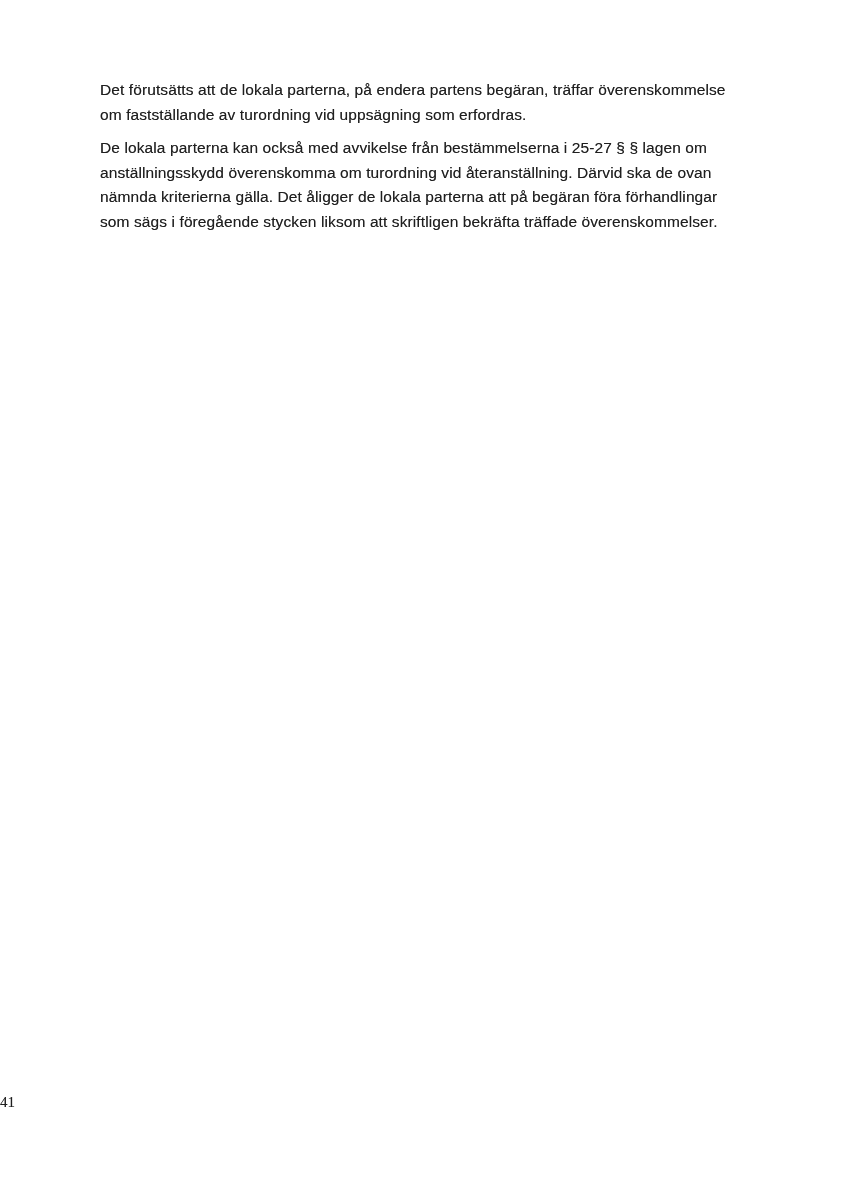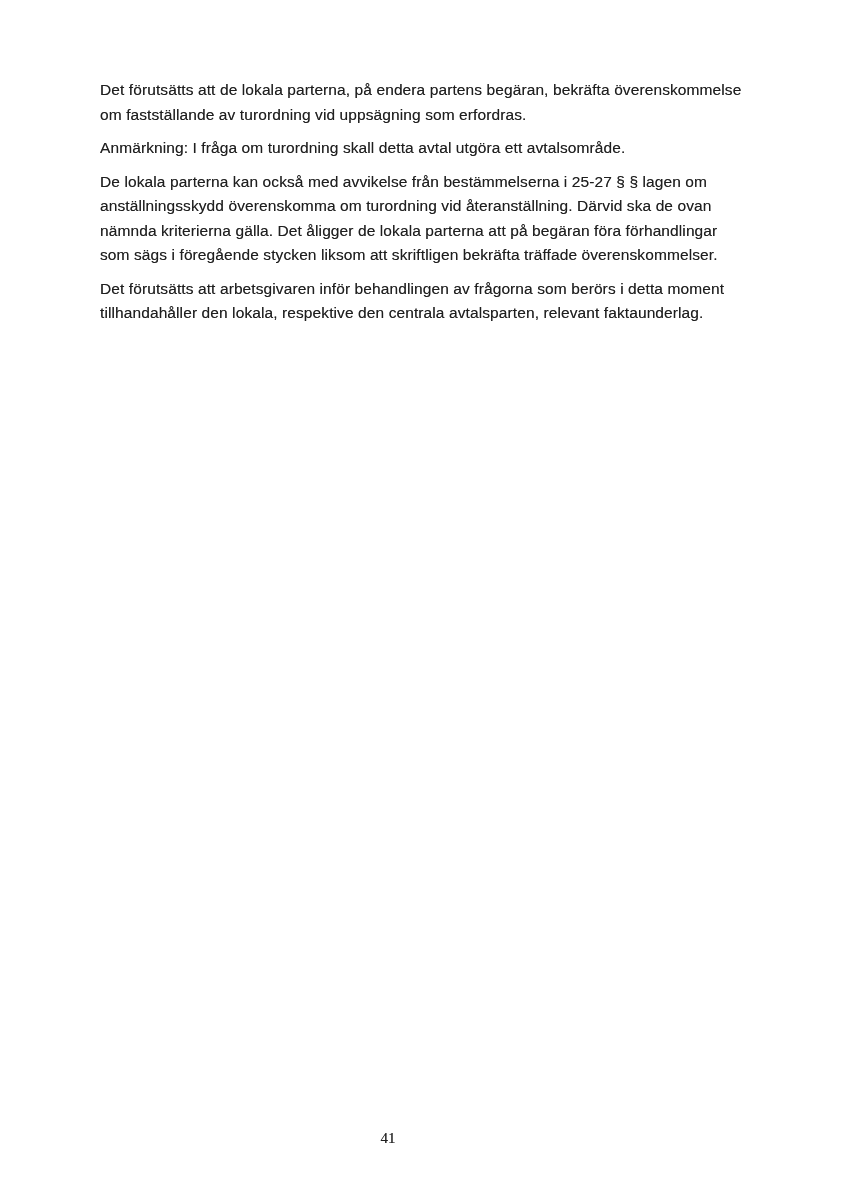--- a/index.html
+++ b/index.html
@@ -35,45 +35,42 @@
     letter-spacing: 0.1px;
     
     text-shadow: 0 0 0.4px rgba(30,30,30,0.55);
   }
 
   .footer {
     position: absolute;
     top: 1093px;
     left: 0;
     width: 776px;
-    text-align: center;
-    margin-top: 36px;
+    text-align: left;
   }
 
   .page-number {
     font-family: "Liberation Serif", serif;
     font-size: 15px;
     color: #1f1f1f;
     text-shadow: 0 0 0.4px rgba(30,30,30,0.55);
   }
 </style>
 </head>
 <body>
 
 <div class="page">
 
   <main class="content">
-    <p>Det förutsätts att de lokala parterna, på endera partens begäran, bekräfta överenskommelse om fastställande av turordning vid uppsägning som erfordras.</p>
+    <p>Det förutsätts att de lokala parterna, på endera partens begäran, träffar överenskommelse om fastställande av turordning vid uppsägning som erfordras.</p>
 
-    <p>Anmärkning: I fråga om turordning skall detta avtal utgöra ett avtalsområde.</p>
 
     <p>De lokala parterna kan också med avvikelse från bestämmelserna i 25-27 § § lagen om anställningsskydd överenskomma om turordning vid återanställning. Därvid ska de ovan nämnda kriterierna gälla. Det åligger de lokala parterna att på begäran föra förhandlingar som sägs i föregående stycken liksom att skriftligen bekräfta träffade överenskommelser.</p>
 
 
-    <p>Det förutsätts att arbetsgivaren inför behandlingen av frågorna som berörs i detta moment tillhandahåller den lokala, respektive den centrala avtalsparten, relevant faktaunderlag.</p>
 
   </main>
 
   <footer class="footer">
     <span class="page-number">41</span>
   </footer>
 
 </div>
 
 </body></html>

